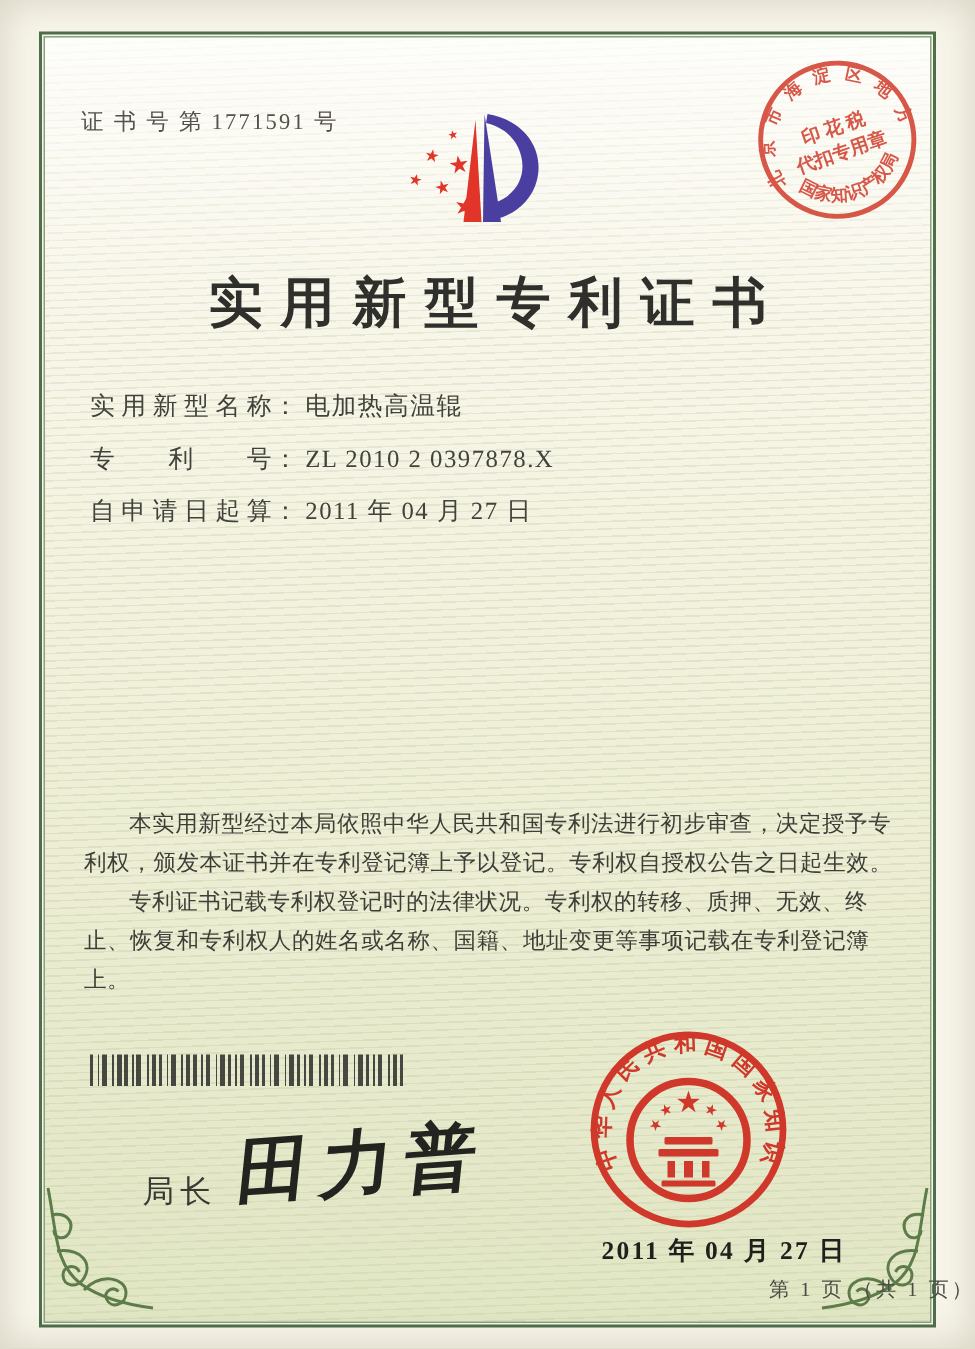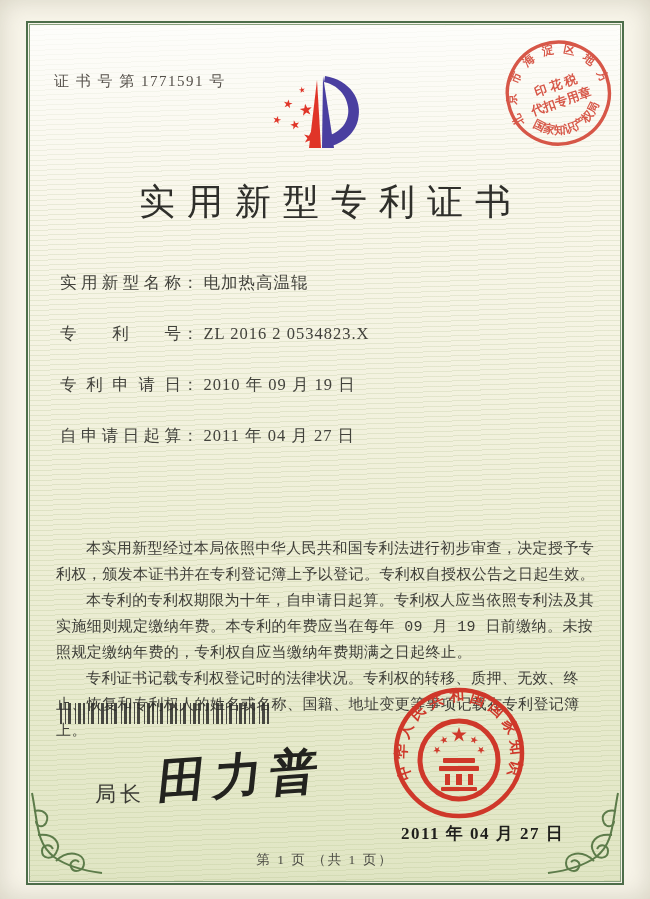--- a/index.html
+++ b/index.html
@@ -26,37 +26,37 @@
   }
   .cert-number{
     position:absolute;left:54px;top:72px;font-size:15px;letter-spacing:1.5px;color:#55504a;text-align:right;
   }
   .logo{position:absolute;left:268px;top:72px;}
   .tax-stamp{
     position:absolute;left:496px;top:30px;transform:rotate(-19deg);opacity:.92;
   }
   .title{
     position:absolute;left:0;top:178px;width:100%;text-align:center;
-    font-size:36px;font-weight:400;letter-spacing:12px;color:#2f2f2b;text-indent:12px;
+    font-size:36px;font-weight:700;letter-spacing:12px;color:#2f2f2b;text-indent:12px;
   }
   .fields{
-    position:absolute;left:60px;top:272px;display:flex;flex-direction:column;gap:29px;
+    position:absolute;left:60px;top:260px;display:flex;flex-direction:column;gap:13px;
     font-size:16.5px;color:#42423c;
   }
   .frow{white-space:nowrap;letter-spacing:1px;}
   .flabel{
     display:inline-block;width:122px;text-align:justify;text-align-last:justify;
     vertical-align:bottom;
   }
   .fcolon{display:inline-block;margin-right:4px;}
   .paras{
     position:absolute;left:56px;top:537px;width:543px;
     font-size:15px;line-height:26px;color:#3e3e38;letter-spacing:.4px;
   }
-  .paras p{margin:0;text-indent:2em;font-family:Liberation Mono, monospace;}
+  .paras p{margin:0;text-indent:2em;}
   .barcode{
     position:absolute;left:60px;top:703px;width:212px;height:21px;
     background-image:repeating-linear-gradient(90deg,
       #2b2b29 0 2px, rgba(0,0,0,0) 2px 5px,
       #2b2b29 5px 6px, rgba(0,0,0,0) 6px 8px,
       #2b2b29 8px 11px, rgba(0,0,0,0) 11px 15px,
       #2b2b29 15px 16px, rgba(0,0,0,0) 16px 18px,
       #2b2b29 18px 21px, rgba(0,0,0,0) 21px 23px);
     opacity:.85;
   }
@@ -66,21 +66,21 @@
   .signature{
     position:absolute;left:158px;top:744px;font-size:48px;font-weight:700;color:#23231f;
     letter-spacing:8px;transform:rotate(-4deg) skewX(-10deg);
   }
   .seal{position:absolute;left:390px;top:684px;}
   .seal-date{
     position:absolute;left:401px;top:822px;font-size:17px;font-weight:600;
     color:#1f1f1c;letter-spacing:1.5px;
   }
   .footer{
-    position:absolute;left:0;bottom:30px;width:100%;text-align:center;
+    position:absolute;left:0;bottom:30px;width:100%;text-align:right;
     font-size:13.5px;color:#4c4c45;letter-spacing:2px;
   }
   .corner{position:absolute;bottom:16px;}
   .corner.left{left:28px;}
   .corner.right{right:28px;transform:scaleX(-1);}
 </style>
 </head>
 <body>
 
 <div class="paper">
@@ -129,33 +129,29 @@
     </svg>
   </div>
 
   <div class="title">实用新型专利证书</div>
 
   <div class="fields">
     <div class="frow">
       <span class="flabel">实用新型名称</span><span class="fcolon">：</span><span>电加热高温辊</span>
     </div>
     <div class="frow">
-      <span class="flabel">专利号</span><span class="fcolon">：</span><span>ZL 2016 2 0534823.X</span>
-    </div>
-    <div class="frow">
-      <span class="flabel">专利申请日</span><span class="fcolon">：</span><span>2010 年 09 月 19 日</span>
+      <span class="flabel">专利号</span><span class="fcolon">：</span><span>ZL 2010 2 0397878.X</span>
     </div>
     <div class="frow">
       <span class="flabel">自申请日起算</span><span class="fcolon">：</span><span>2011 年 04 月 27 日</span>
     </div>
   </div>
 
   <div class="paras">
     <p>本实用新型经过本局依照中华人民共和国专利法进行初步审查，决定授予专利权，颁发本证书并在专利登记簿上予以登记。专利权自授权公告之日起生效。</p>
-    <p>本专利的专利权期限为十年，自申请日起算。专利权人应当依照专利法及其实施细则规定缴纳年费。本专利的年费应当在每年 09 月 19 日前缴纳。未按照规定缴纳年费的，专利权自应当缴纳年费期满之日起终止。</p>
     <p>专利证书记载专利权登记时的法律状况。专利权的转移、质押、无效、终止、恢复和专利权人的姓名或名称、国籍、地址变更等事项记载在专利登记簿上。</p>
   </div>
 
   <div class="barcode"></div>
 
   <div class="signer-title">局长</div>
   <div class="signature">田力普</div>
 
   <div class="seal">
     <svg width="138" height="138" viewBox="0 0 138 138">

